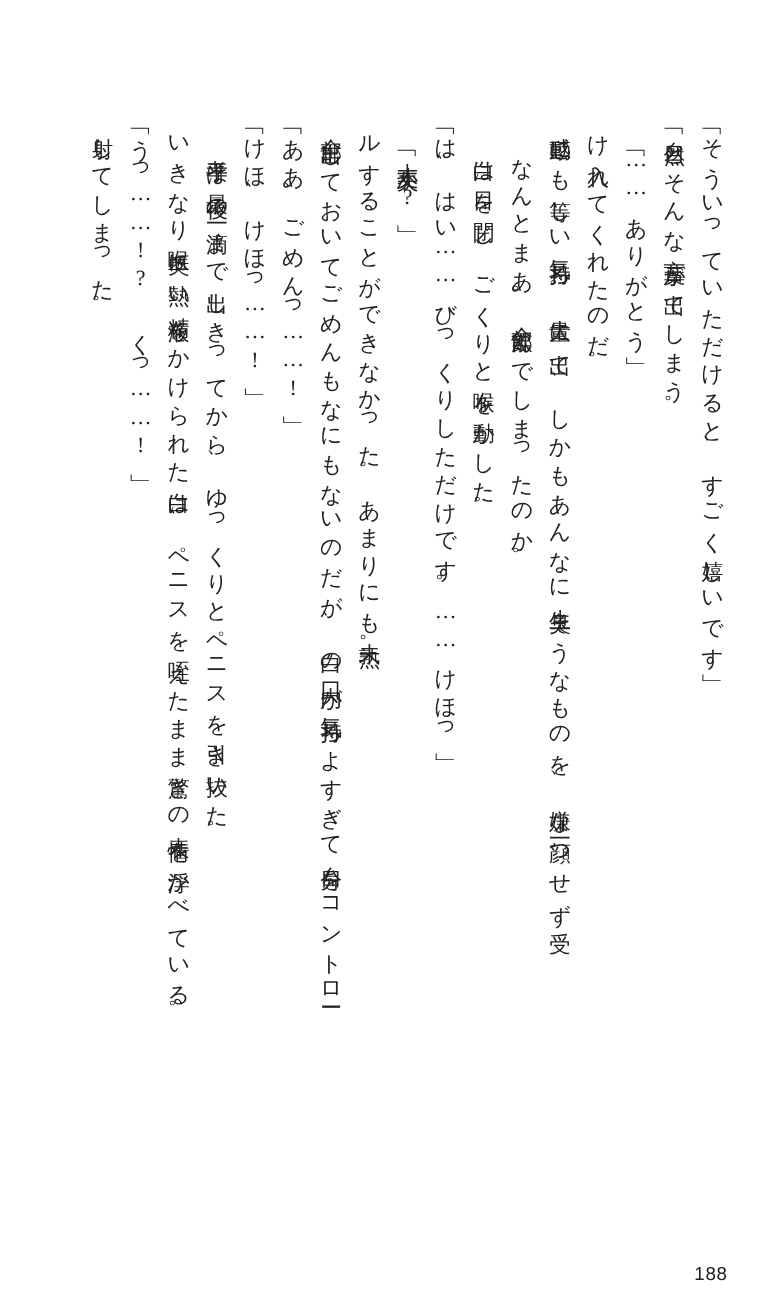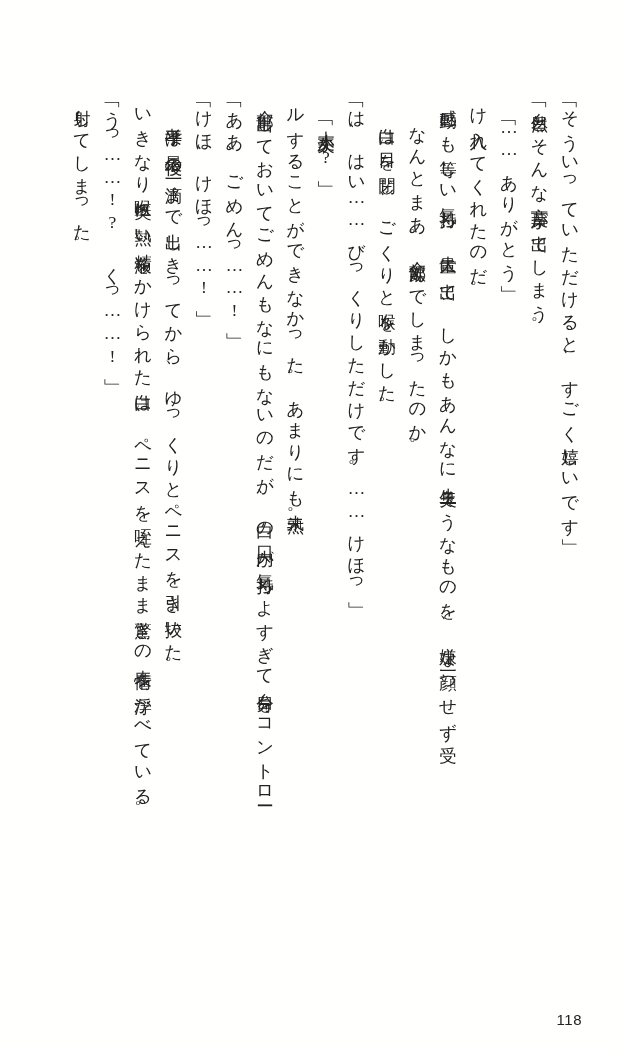--- a/index.html
+++ b/index.html
@@ -83,15 +83,15 @@
       <div class="line">「は、はい……びっくりしただけです。……けほっ」</div>
       <div class="line indent">白は目を閉じ、ごくりと喉を動かした。</div>
       <div class="line indent">なんとまあ。全部飲んでしまったのか。</div>
       <div class="line">感動にも等しい気持ち。大量に出て、しかもあんなに生臭そうなものを、嫌な顔一つせず受</div>
       <div class="line">け入れてくれたのだ。</div>
       <div class="line indent">「……ありがとう」</div>
       <div class="line">「自然とそんな言葉が出てしまう。</div>
       <div class="line">「そういっていただけると、すごく嬉しいです」</div>
     </div>
 
-  <div id="page-number">118</div>
+  <div id="page-number">188</div>
 
 </div>
 
 </body></html>

